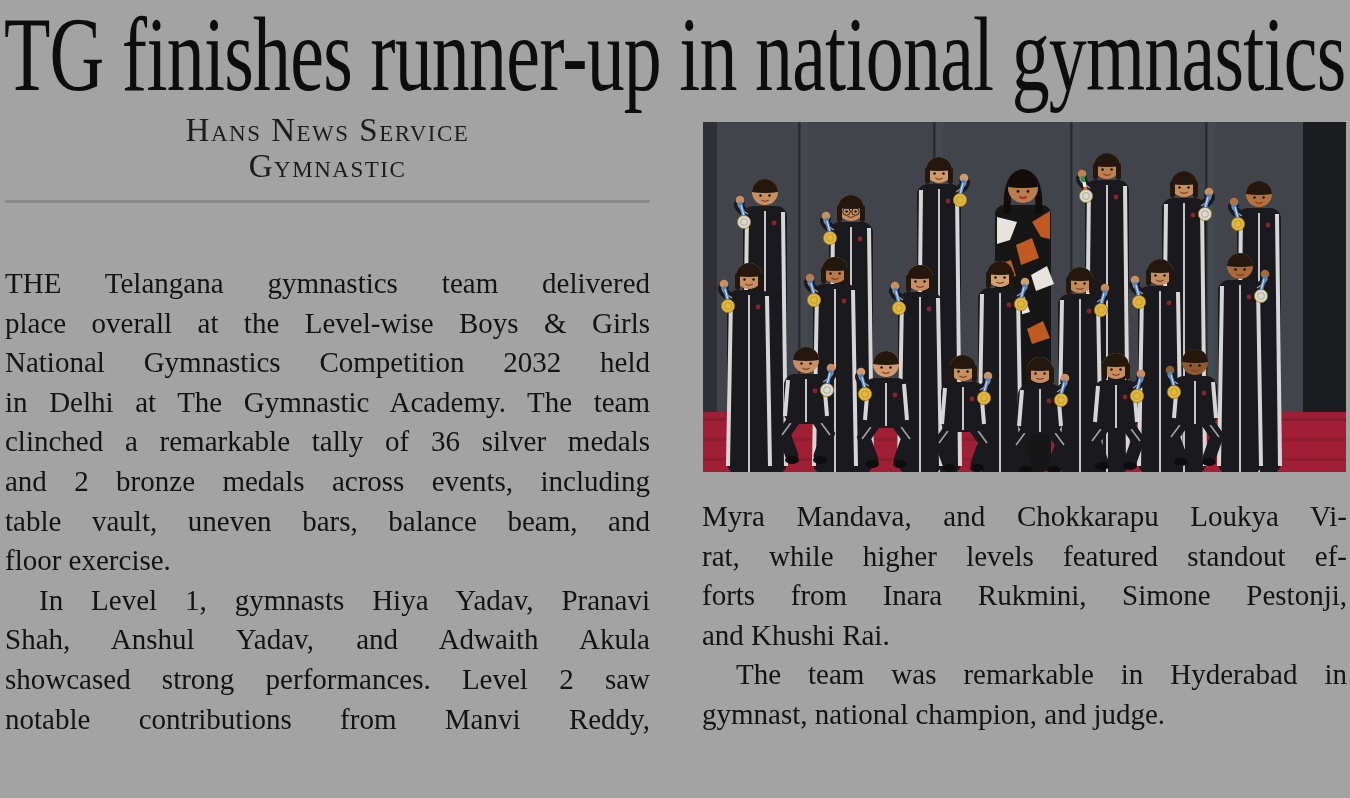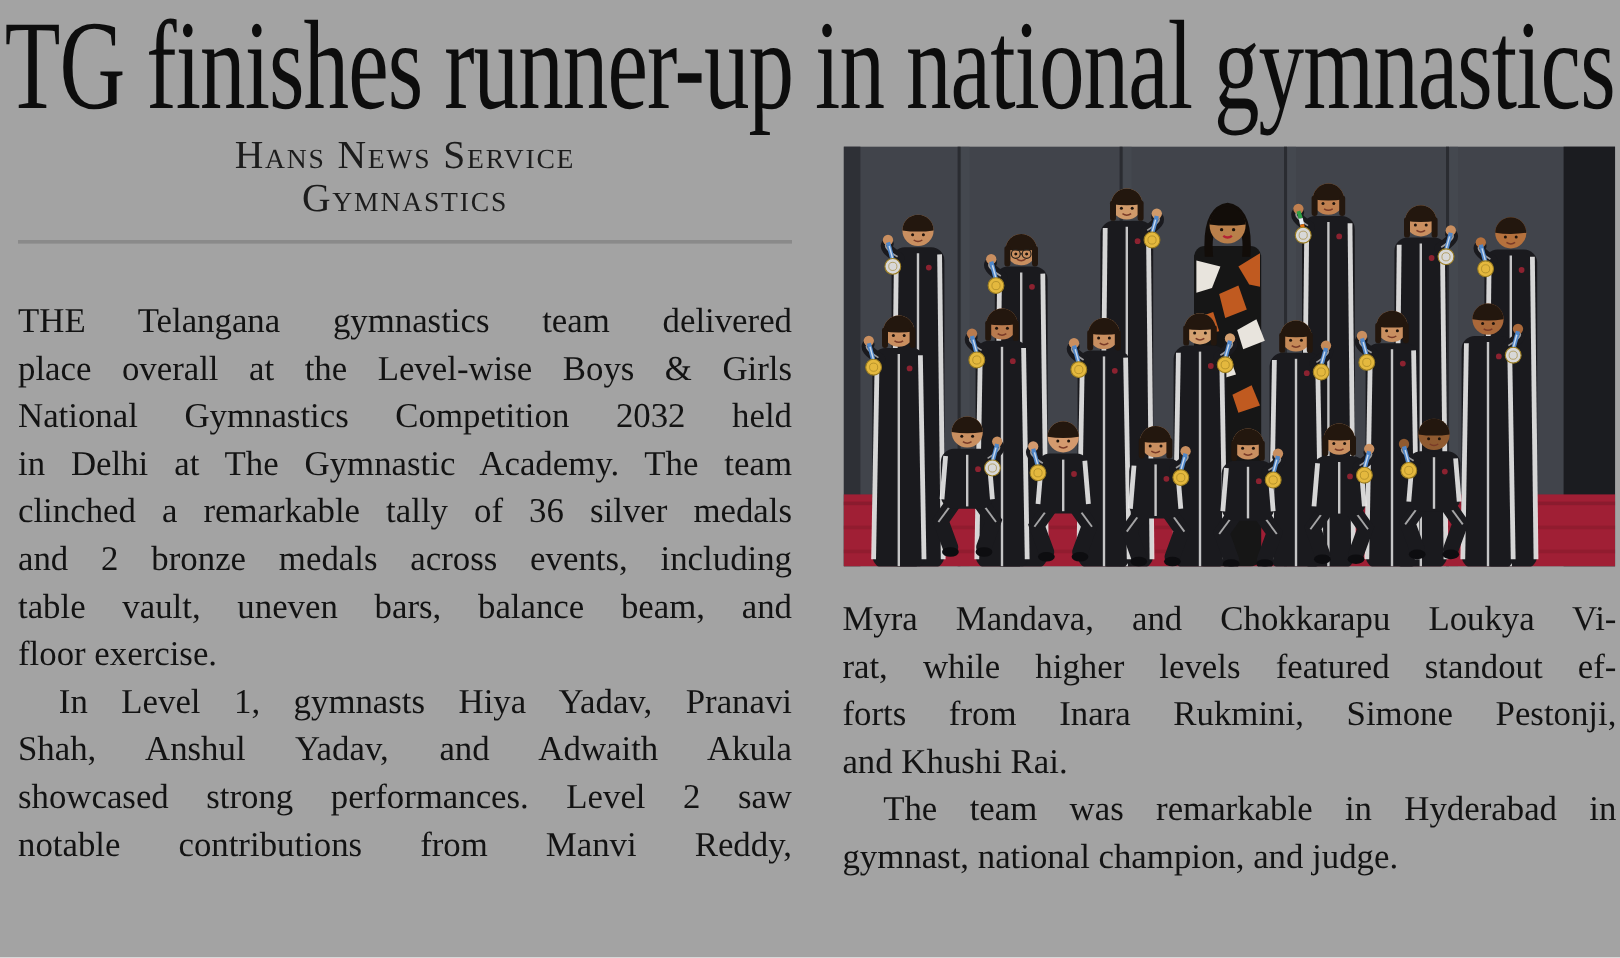--- a/index.html
+++ b/index.html
@@ -7,25 +7,25 @@
     position:relative;width:1350px;height:798px;background:#a3a3a3;overflow:hidden;
     font-family:"Liberation Serif", serif;color:#141414;
   }
   
   .headline{position:absolute;left:4px;top:2px;width:1342px;height:104px;overflow:visible;}
   .headline-inner{
     display:inline-block;white-space:nowrap;font-size:100px;line-height:1.0;
     letter-spacing:-1px;color:#0d0d0d;transform-origin:left top;font-weight:400;
   }
   
-  .left-col{position:absolute;left:15px;top:112px;width:645px;}
+  .left-col{position:absolute;left:5px;top:112px;width:645px;}
   .byline{ text-align:center;font-variant:small-caps;font-size:33px;line-height:36px;
     letter-spacing:1.5px;color:#1c1c1c;}
   .rule{height:3px;background:#8a8a8a;margin-top:16px;width:645px;}
-  .body-lines{margin-top:46px;}
+  .body-lines{margin-top:61px;}
   .line{
     font-size:29px;line-height:39.6px;color:#131313;
     text-align:justify;text-align-last:justify;white-space:normal;
   }
   .line.indent{text-indent:34px;}
   .line.para-end{text-align-last:left;}
   
   .photo-wrap{position:absolute;left:703px;top:122px;width:643px;height:350px;}
   .photo-wrap svg{display:block;}
   
@@ -36,21 +36,21 @@
 
 <div class="page">
 
   <div class="headline">
     <span class="headline-inner" id="headline-text" style="transform: scale(0.759, 1.06);">TG finishes runner-up in national gymnastics</span>
   </div>
 
   <div class="left-col">
     <div class="byline">
       <div>Hans News Service</div>
-      <div>Gymnastics</div>
+      <div>Gymnastic</div>
     </div>
     <div class="rule"></div>
     <div class="body-lines">
         <div class="line">THE Telangana gymnastics team delivered</div>
         <div class="line">place overall at the Level-wise Boys &amp; Girls</div>
         <div class="line">National Gymnastics Competition 2032 held</div>
         <div class="line">in Delhi at The Gymnastic Academy. The team</div>
         <div class="line">clinched a remarkable tally of 36 silver medals</div>
         <div class="line">and 2 bronze medals across events, including</div>
         <div class="line">table vault, uneven bars, balance beam, and</div>

